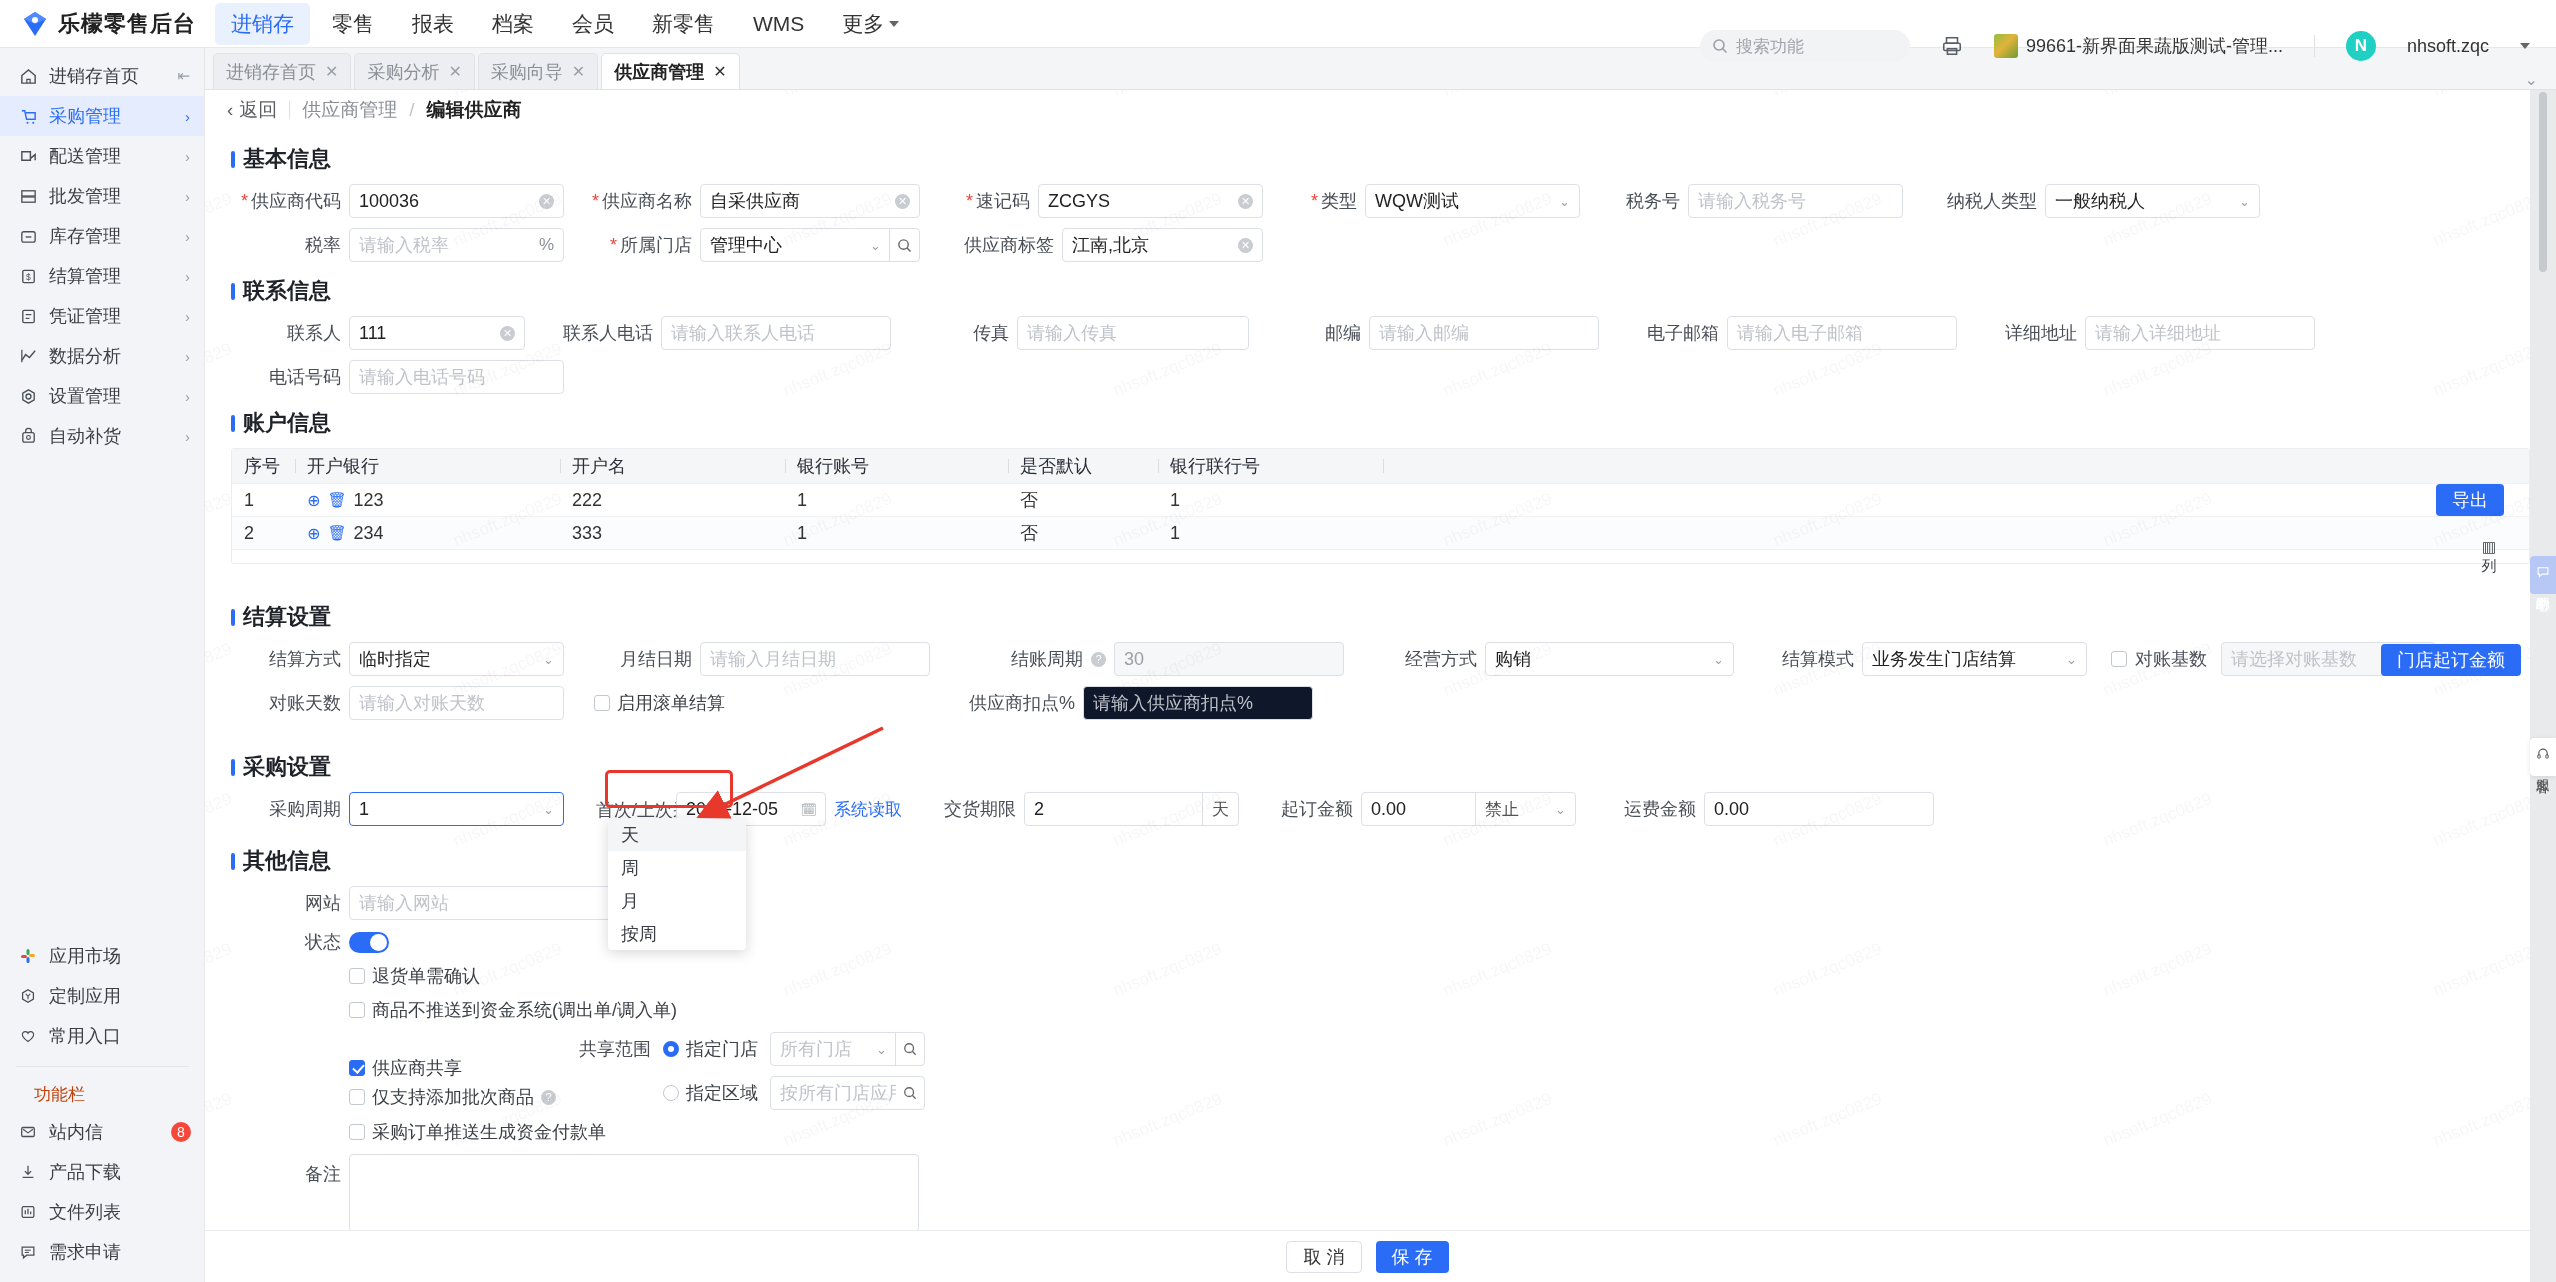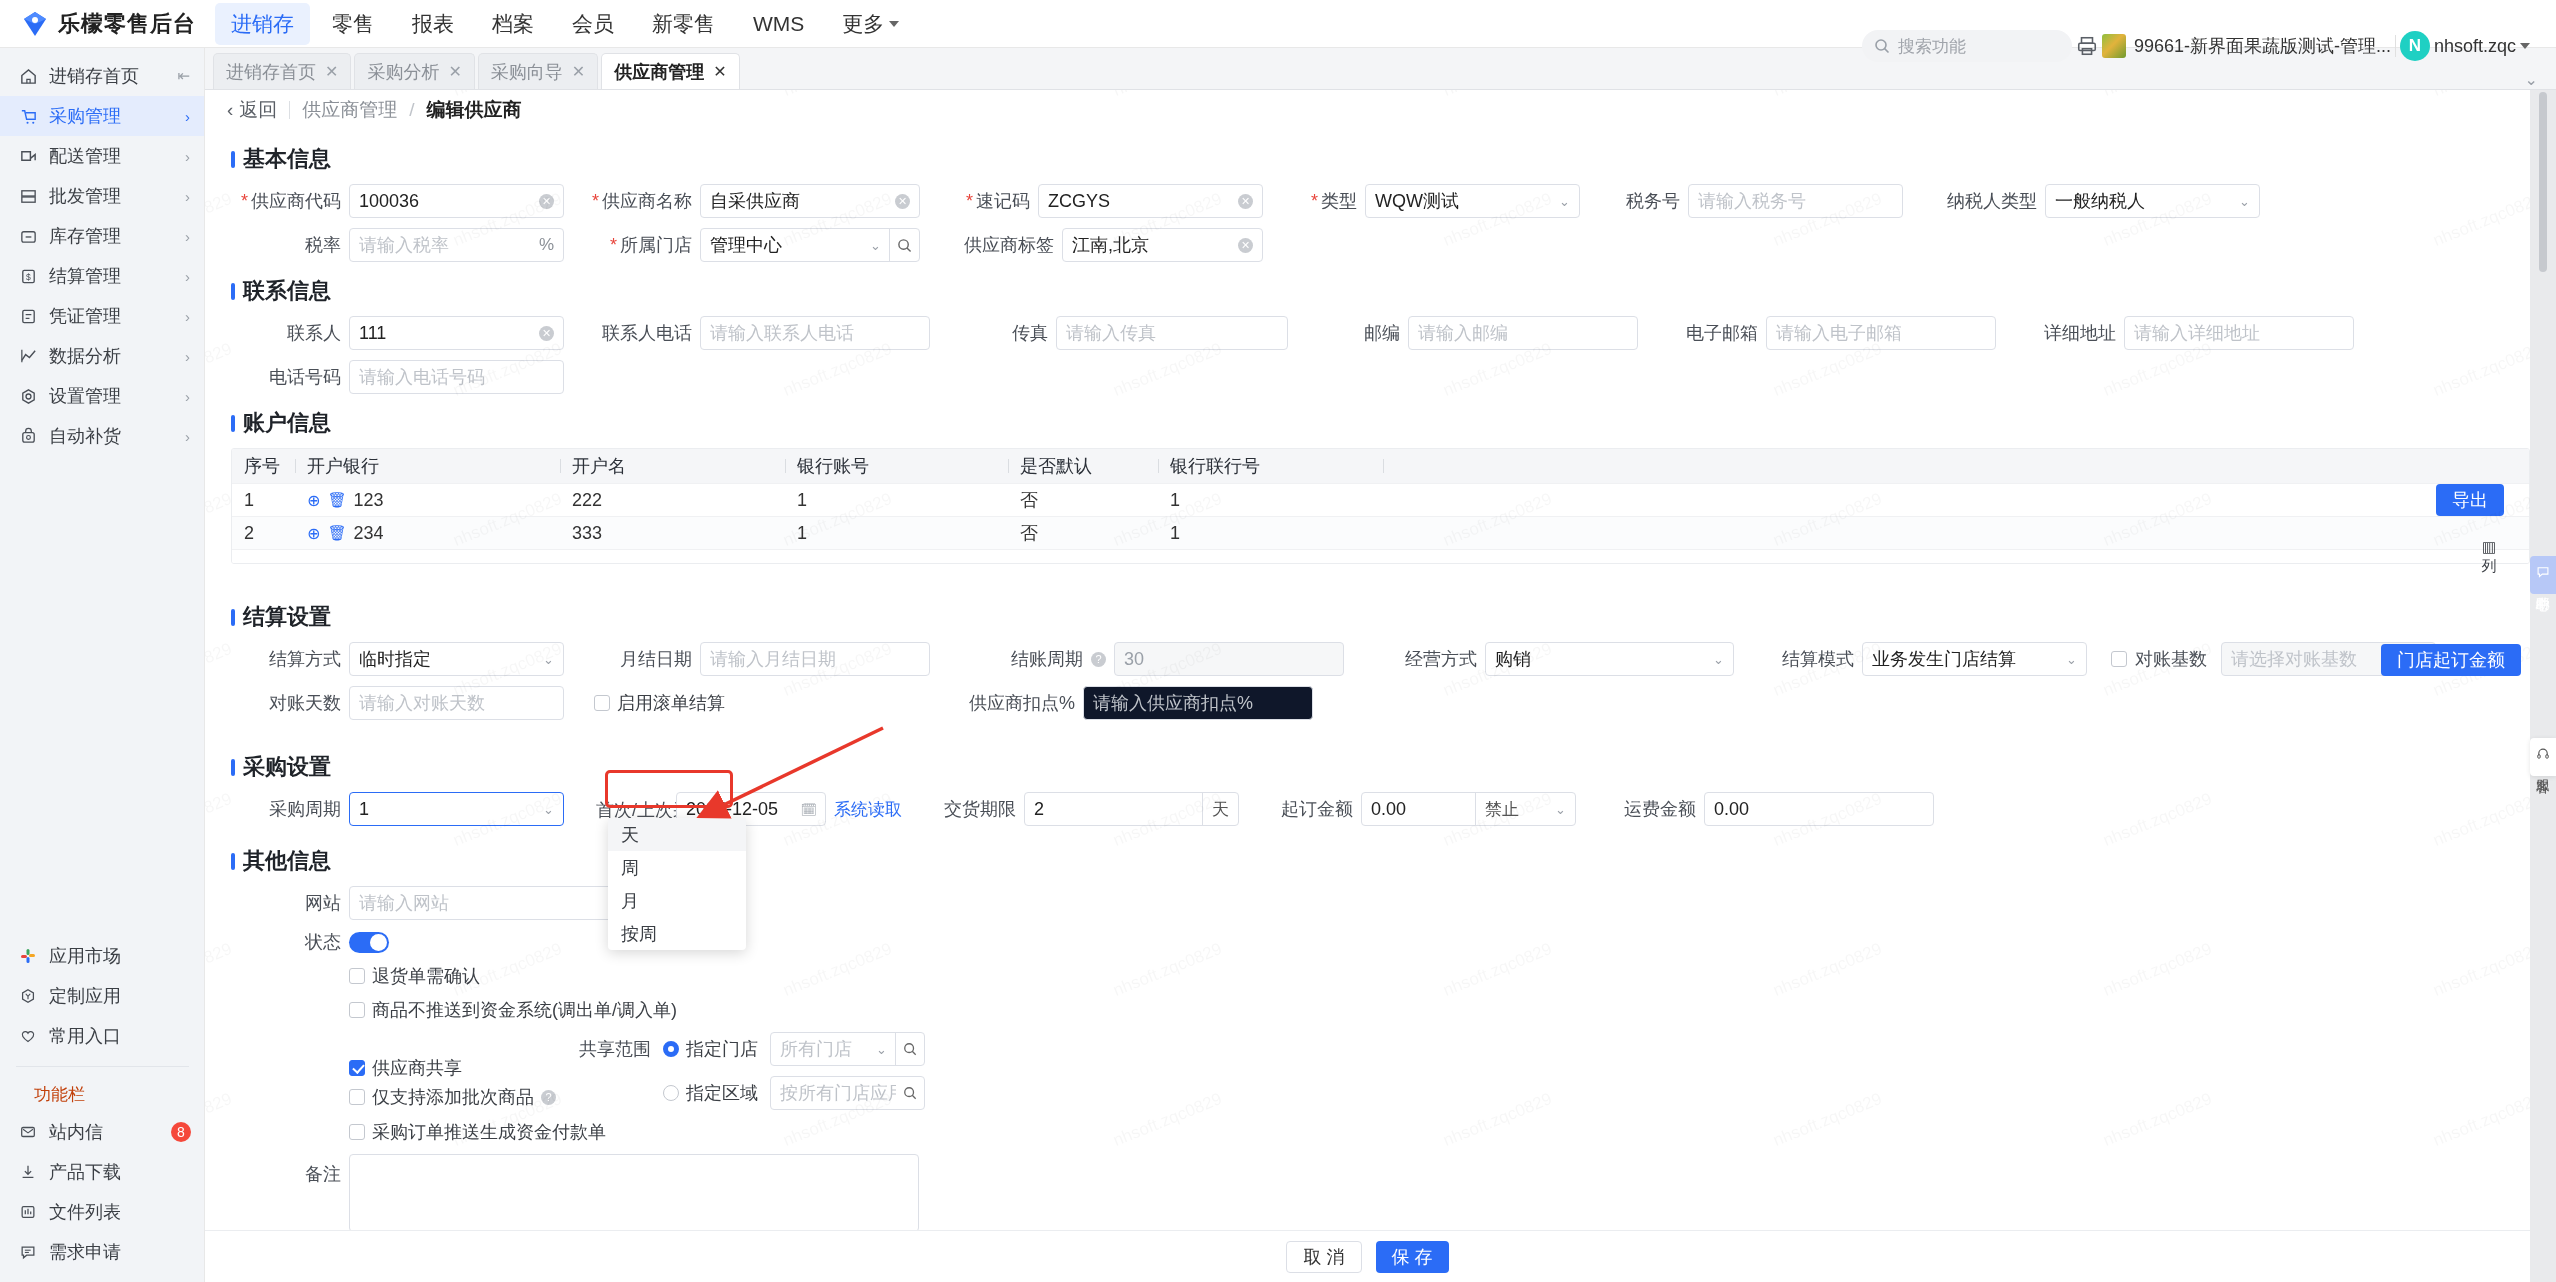--- a/index.html
+++ b/index.html
@@ -12,21 +12,21 @@
   .topbar{ position:absolute; top:0; left:0; width:2556px; height:48px; background:#fff;
            border-bottom:1px solid #e8e8e8; display:flex; align-items:center; z-index:40;}
   .brand{ width:205px; display:flex; align-items:center; gap:10px; padding-left:22px;}
   .brand-logo{ width:26px; height:26px; flex:0 0 26px;}
   .brand-name{ font-size:22px; font-weight:bold; color:#222; letter-spacing:1px;}
   .topnav{ display:flex; align-items:center; gap:6px; margin-left:10px;}
   .topnav a{ padding:7px 16px; border-radius:5px; font-size:21px; color:#333; text-decoration:none; white-space:nowrap;}
   .topnav a.active{ color:#2b6cf6; background:#eaf1fe;}
   .topnav .more{ display:flex; align-items:center; gap:5px;}
   .caret{ width:0;height:0;border-left:5px solid transparent;border-right:5px solid transparent;border-top:6px solid #666;}
-  .top-right{ margin-left:auto; display:flex; align-items:center; gap:4px; padding-right:26px;margin-top:45px;}
+  .top-right{ margin-left:auto; display:flex; align-items:center; gap:31px; padding-right:26px;margin-top:45px;}
   .search-box{ width:210px; height:32px; background:#f2f3f5; border-radius:16px; display:flex;
                align-items:center; padding:0 12px; gap:8px;}
   .search-box span{ color:#a0a4ab; font-size:17px;}
   .tenant{ display:flex; align-items:center; gap:8px; font-size:18px; color:#333;}
   .tenant-thumb{ width:24px;height:24px;border-radius:3px;
      background:linear-gradient(135deg,#8fbf3f 0%,#e2b33c 45%,#6f9b2e 100%);}
   .divider-v{ width:1px; height:22px; background:#e0e0e0;}
   .avatar{ width:30px;height:30px;border-radius:50%;background:#1fd0c3;color:#fff;
      display:flex;align-items:center;justify-content:center;font-size:17px;font-weight:bold;}
   .user-name{font-size:18px;color:#333;}
@@ -469,21 +469,21 @@
           <span class="val">江南,北京</span>
           <span class="clear">✕</span>
         </div>
       </div>
     </div>
 
     <div class="sect">联系信息</div>
     <div class="row">
       <div class="fld">
         <span class="lab" style="width:110px">联系人</span>
-        <div class="inp" style="width:215px">
+        <div class="inp" style="width:176px">
           <span class="val">111</span>
           <span class="clear">✕</span>
         </div>
       </div>
       <div class="fld" style="margin-left:18px">
         <span class="lab" style="width:110px">联系人电话</span>
         <div class="inp ph" style="width:230px">
           <span class="val">请输入联系人电话</span>
         </div>
       </div>

